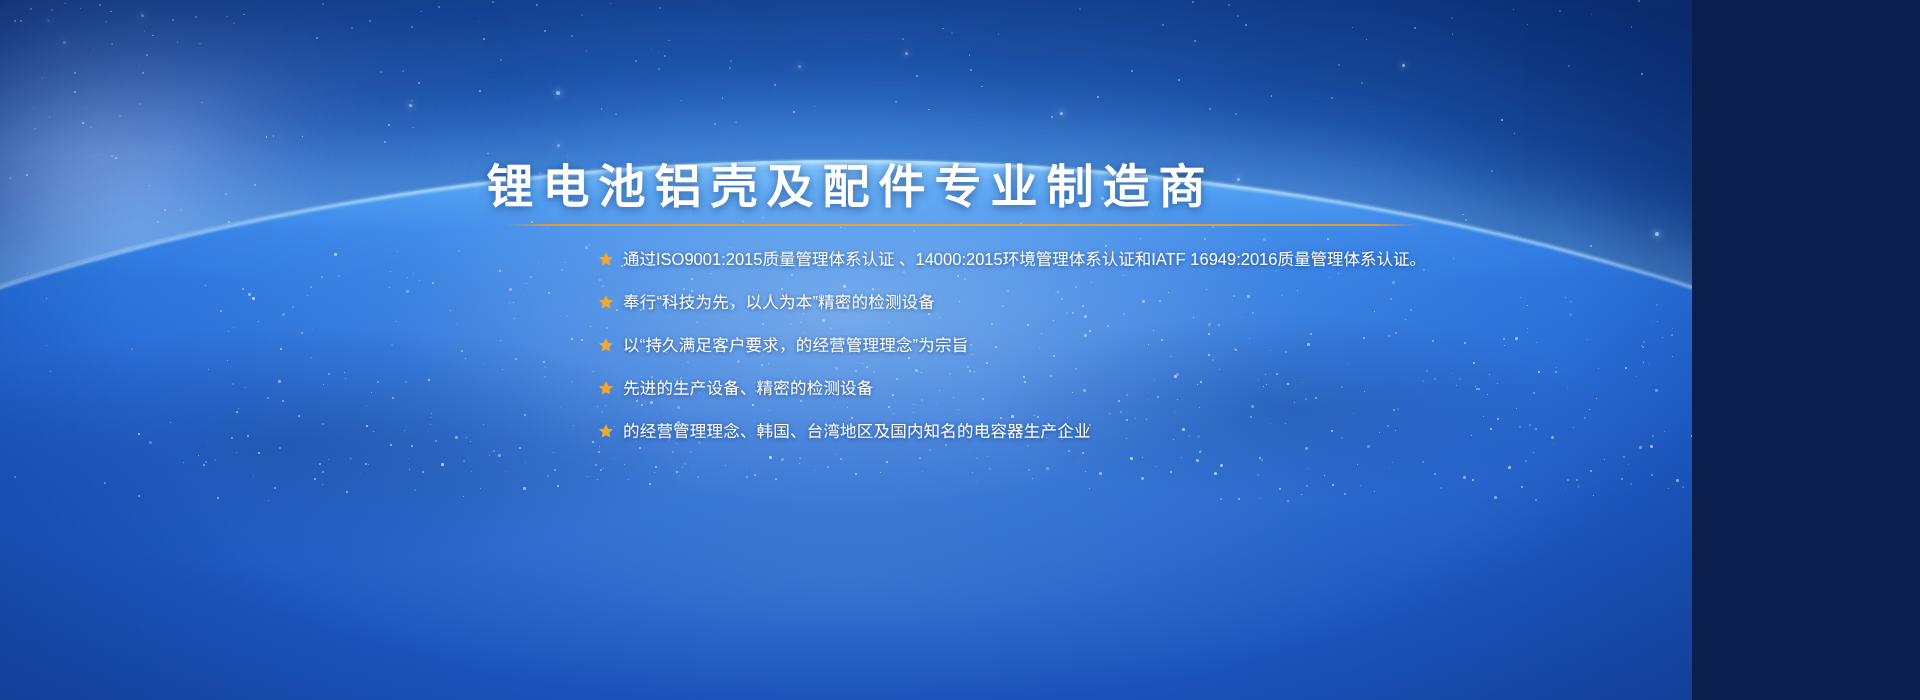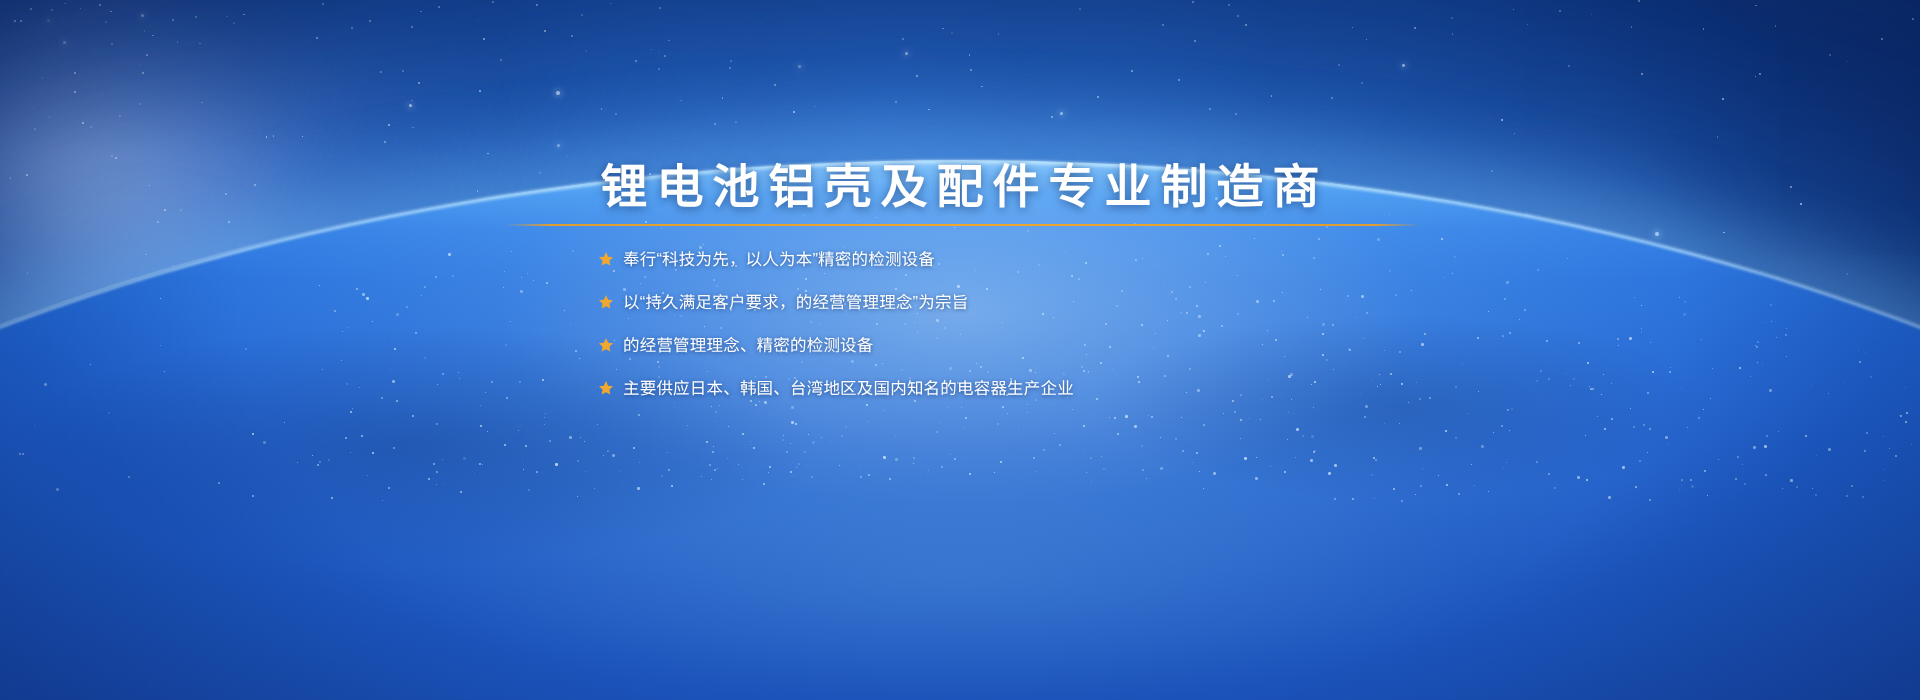--- a/index.html
+++ b/index.html
@@ -1,21 +1,21 @@
 <!DOCTYPE html>
 <html lang="zh-CN"><head>
 <meta charset="utf-8">
 <title>Banner</title>
 <style>
   html,body{margin:0;padding:0;background:#0a1f4d;}
   *{box-sizing:border-box;}
 
   .banner{
     position:relative;
-    width:1920px;
+    width:1692px;
     height:700px;
     overflow:hidden;
     font-family:"Liberation Sans","DejaVu Sans",sans-serif;
     background:#8b5cf6;
   }
 
   
   .sky-base{
     position:absolute; inset:0;
     background:
@@ -1286,40 +1286,46 @@
 
   <div class="vignette"></div>
 
   <div class="content">
 
     <h1 class="title">锂电池铝壳及配件专业制造商</h1>
 
     <div class="divider"></div>
 
     <ul class="bullets" id="bullet-list" style="list-style:none;margin:0;padding:0;">
+        <li class="bullet wide">
+          <span class="star-icon"><svg viewBox="0 0 24 24" width="16" height="16" aria-hidden="true">
+              <path d="M12 1.6l3.2 6.9 7.3.95-5.4 5.1 1.4 7.35L12 18.3 5.5 21.9l1.4-7.35-5.4-5.1 7.3-.95z" fill="#f2a72e"></path>
+            </svg></span>
+          <span class="bullet-text">通过ISO9001:2015质量管理体系认证 、14000:2015环境管理体系认证和IATF 16949:2016质量管理体系认证。</span>
+        </li>
         <li class="bullet">
           <span class="star-icon"><svg viewBox="0 0 24 24" width="16" height="16" aria-hidden="true">
               <path d="M12 1.6l3.2 6.9 7.3.95-5.4 5.1 1.4 7.35L12 18.3 5.5 21.9l1.4-7.35-5.4-5.1 7.3-.95z" fill="#f2a72e"></path>
             </svg></span>
           <span class="bullet-text">奉行“科技为先，以人为本”精密的检测设备</span>
         </li>
         <li class="bullet">
           <span class="star-icon"><svg viewBox="0 0 24 24" width="16" height="16" aria-hidden="true">
               <path d="M12 1.6l3.2 6.9 7.3.95-5.4 5.1 1.4 7.35L12 18.3 5.5 21.9l1.4-7.35-5.4-5.1 7.3-.95z" fill="#f2a72e"></path>
             </svg></span>
           <span class="bullet-text">以“持久满足客户要求，的经营管理理念”为宗旨</span>
         </li>
         <li class="bullet">
           <span class="star-icon"><svg viewBox="0 0 24 24" width="16" height="16" aria-hidden="true">
               <path d="M12 1.6l3.2 6.9 7.3.95-5.4 5.1 1.4 7.35L12 18.3 5.5 21.9l1.4-7.35-5.4-5.1 7.3-.95z" fill="#f2a72e"></path>
             </svg></span>
-          <span class="bullet-text">的经营管理理念、精密的检测设备</span>
+          <span class="bullet-text">先进的生产设备、精密的检测设备</span>
         </li>
         <li class="bullet">
           <span class="star-icon"><svg viewBox="0 0 24 24" width="16" height="16" aria-hidden="true">
               <path d="M12 1.6l3.2 6.9 7.3.95-5.4 5.1 1.4 7.35L12 18.3 5.5 21.9l1.4-7.35-5.4-5.1 7.3-.95z" fill="#f2a72e"></path>
             </svg></span>
-          <span class="bullet-text">主要供应日本、韩国、台湾地区及国内知名的电容器生产企业</span>
+          <span class="bullet-text">的经营管理理念、韩国、台湾地区及国内知名的电容器生产企业</span>
         </li>
       </ul>
 
   </div>
 </div>
 
 </body></html>

